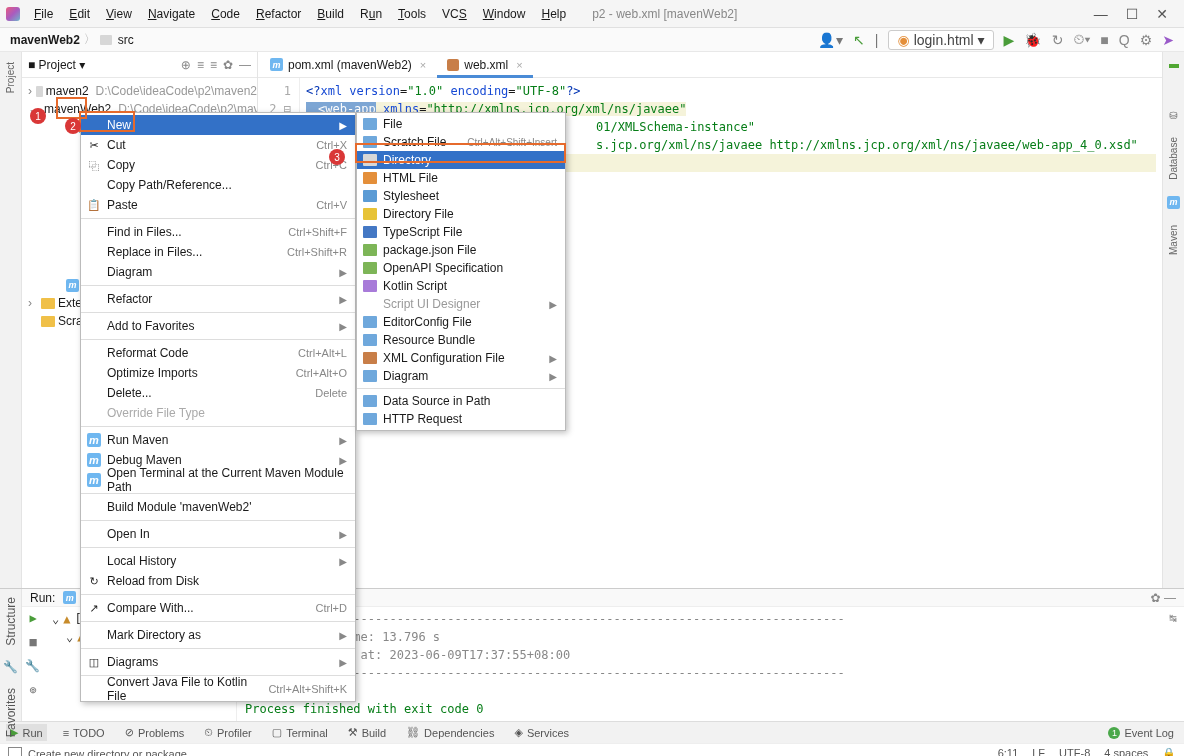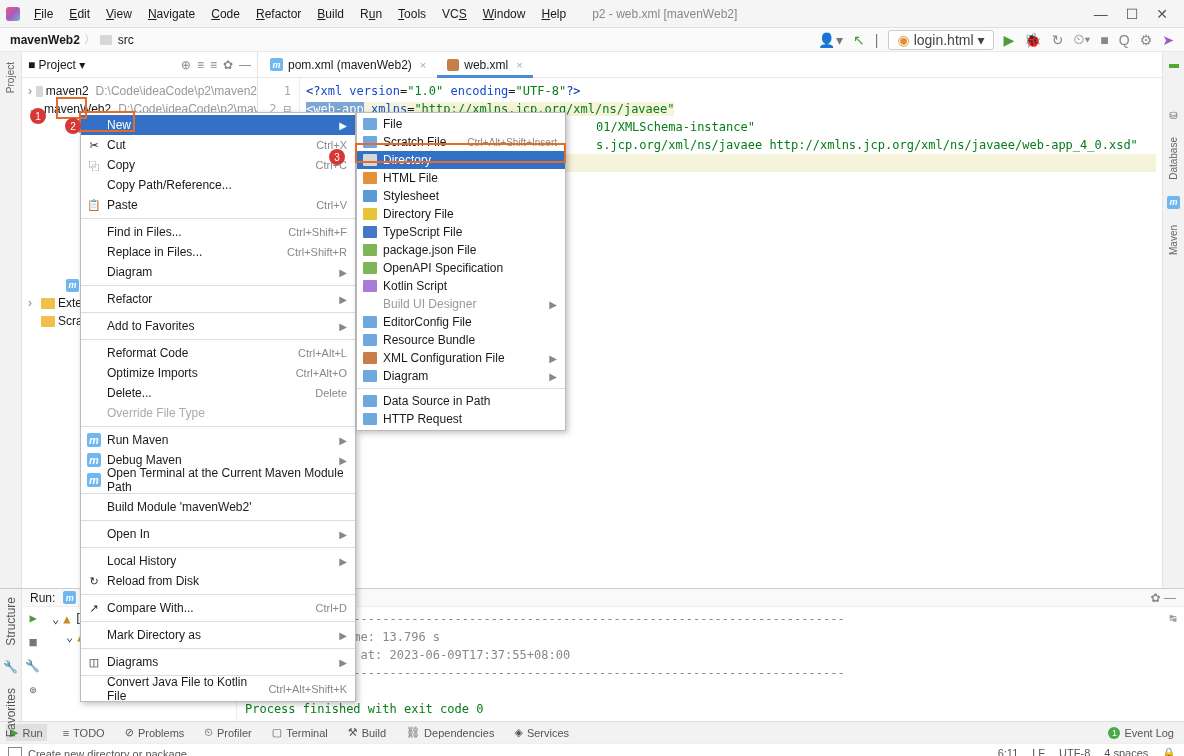--- a/index.html
+++ b/index.html
@@ -239,21 +239,21 @@
       line-height: 18px;
     }
     .code {
       padding: 4px 6px;
       flex:1;
       line-height: 18px;
     }
     .kw { color:#0033b3; }
     .attr { color:#174ad4; }
     .str { color:#067d17; }
-    .sel-tag { background:#7da6d4; color:#fff; }
+    .sel-tag { background:#7da6d4; color:#fff;padding-left:12px; }
     .caret-bg { background:#f5f3da; }
     
     .right-stripe {
       width: 22px;
       background: #f2f2f2;
       border-left: 1px solid #e4e4e4;
       display:flex;
       flex-direction:column;
       align-items:center;
       padding-top: 6px;
@@ -738,21 +738,21 @@
     </div>
     <div class="sub-row">
       <span class="s-icon ic-json"></span>
       <span>OpenAPI Specification</span>
     </div>
     <div class="sub-row">
       <span class="s-icon ic-kotlin"></span>
       <span>Kotlin Script</span>
     </div>
     <div class="sub-row disabled">
-      <span>Build UI Designer</span>
+      <span>Script UI Designer</span>
       <span class="arrow">▶</span>
     </div>
     <div class="sub-row">
       <span class="s-icon ic-blue"></span>
       <span>EditorConfig File</span>
     </div>
     <div class="sub-row">
       <span class="s-icon ic-blue"></span>
       <span>Resource Bundle</span>
     </div>

